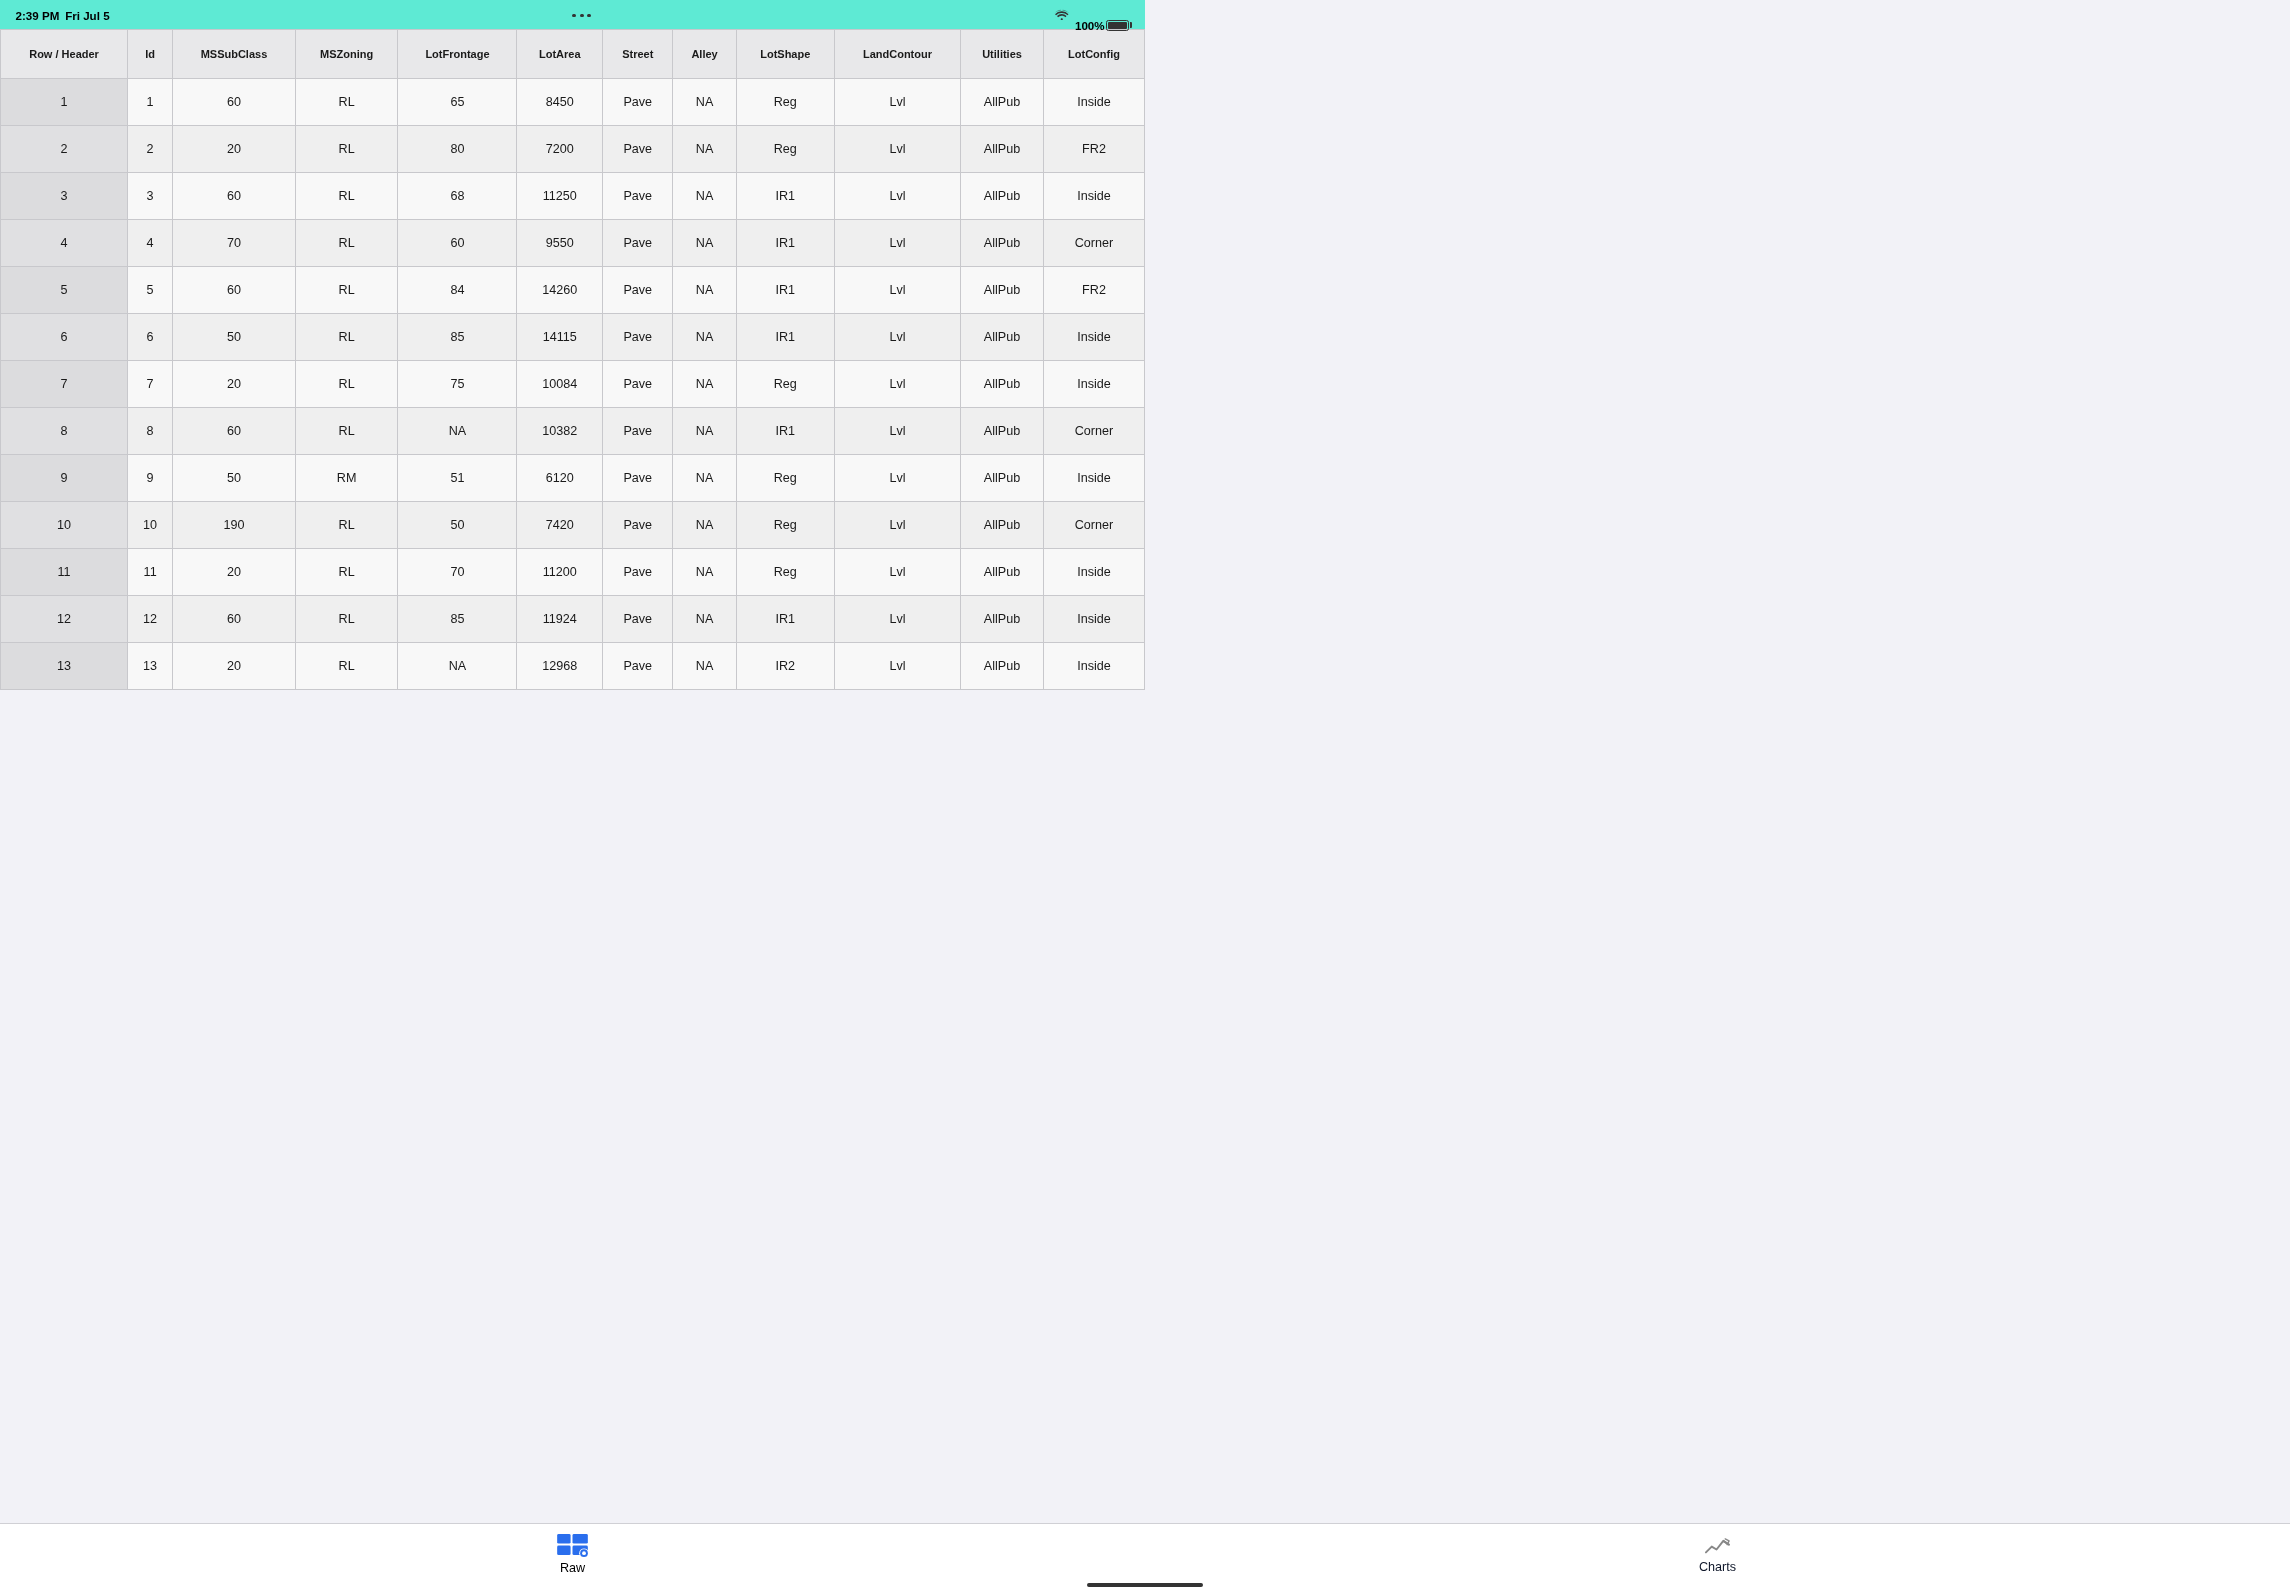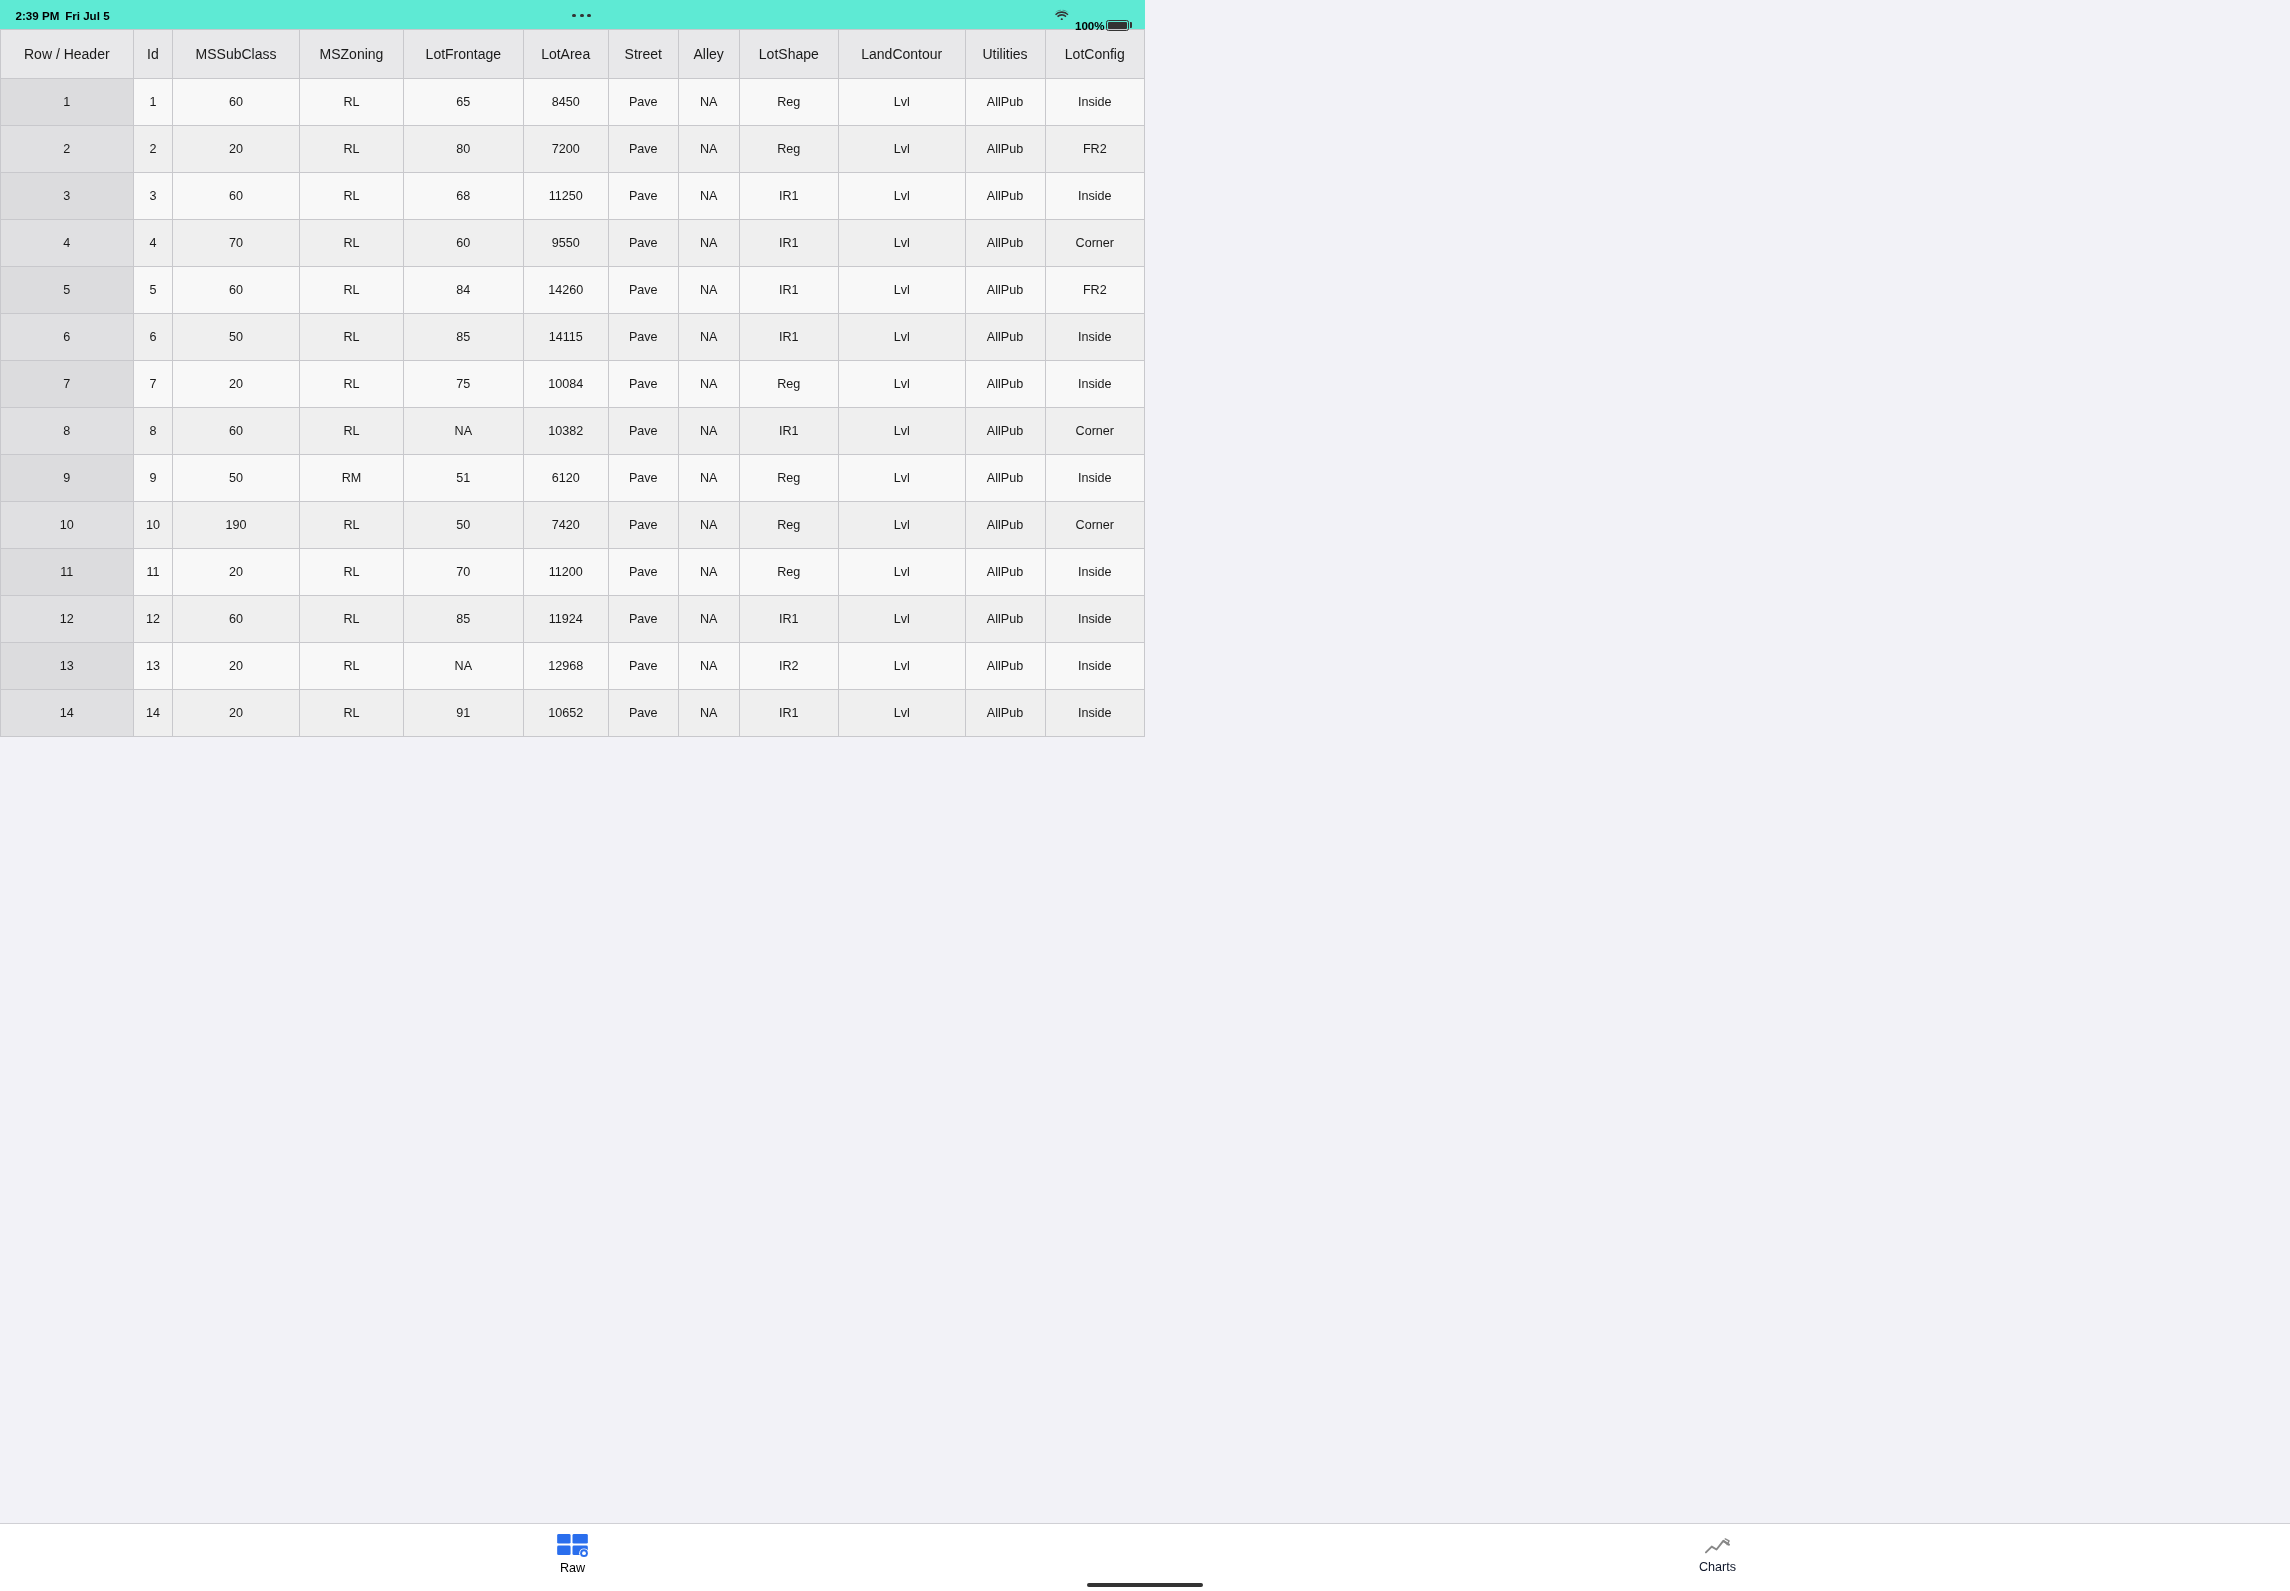--- a/index.html
+++ b/index.html
@@ -55,24 +55,24 @@
     }
 
     thead tr {
       background: #e8e8ea;
     }
 
     th {
       border: 1px solid #c8c8cc;
       padding: 9.7px 7.8px;
       text-align: center;
-      font-weight: 400;
+      font-weight: 700;
       color: #1a1a1a;
       white-space: nowrap;
-      font-size: 14px;
+      font-size: 11px;
       height: 49px;
     }
 
     tbody tr:nth-child(odd) {
       background: #f8f8f8;
     }
     tbody tr:nth-child(even) {
       background: #efefef;
     }
 
@@ -359,34 +359,20 @@
           <td>RL</td>
           <td>NA</td>
           <td>12968</td>
           <td>Pave</td>
           <td>NA</td>
           <td>IR2</td>
           <td>Lvl</td>
           <td>AllPub</td>
           <td>Inside</td>
         </tr>
-        <tr>
-          <td>14</td>
-          <td>14</td>
-          <td>20</td>
-          <td>RL</td>
-          <td>91</td>
-          <td>10652</td>
-          <td>Pave</td>
-          <td>NA</td>
-          <td>IR1</td>
-          <td>Lvl</td>
-          <td>AllPub</td>
-          <td>Inside</td>
-        </tr>
       </tbody>
   </table>
 </div>
 
 <div class="bottom-bar">
   <div class="tab-item">
     <div class="tab-item-icon">
       <svg width="31" height="23" viewBox="0 0 32 24" fill="none" xmlns="http://www.w3.org/2000/svg">
 
         <rect x="0" y="0" width="14" height="10" rx="1.5" fill="#2a6eed"></rect>

